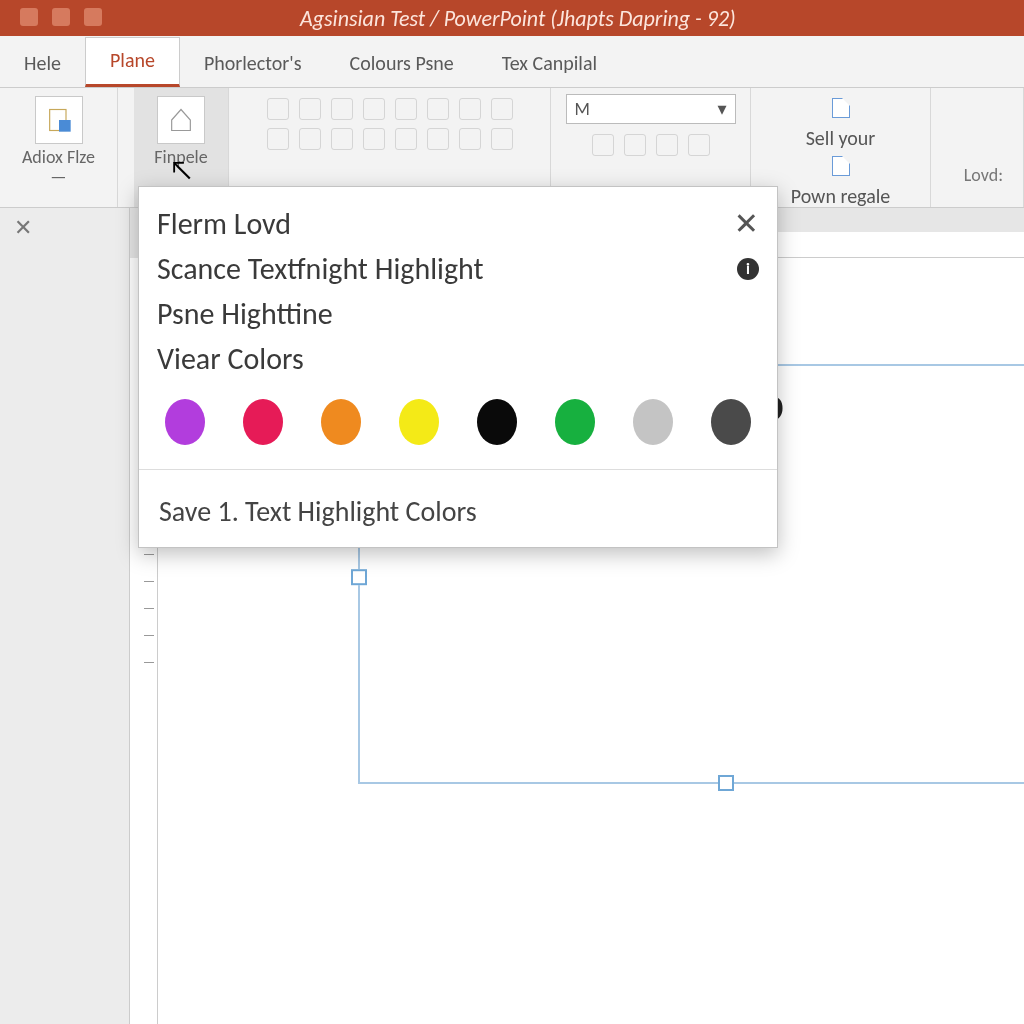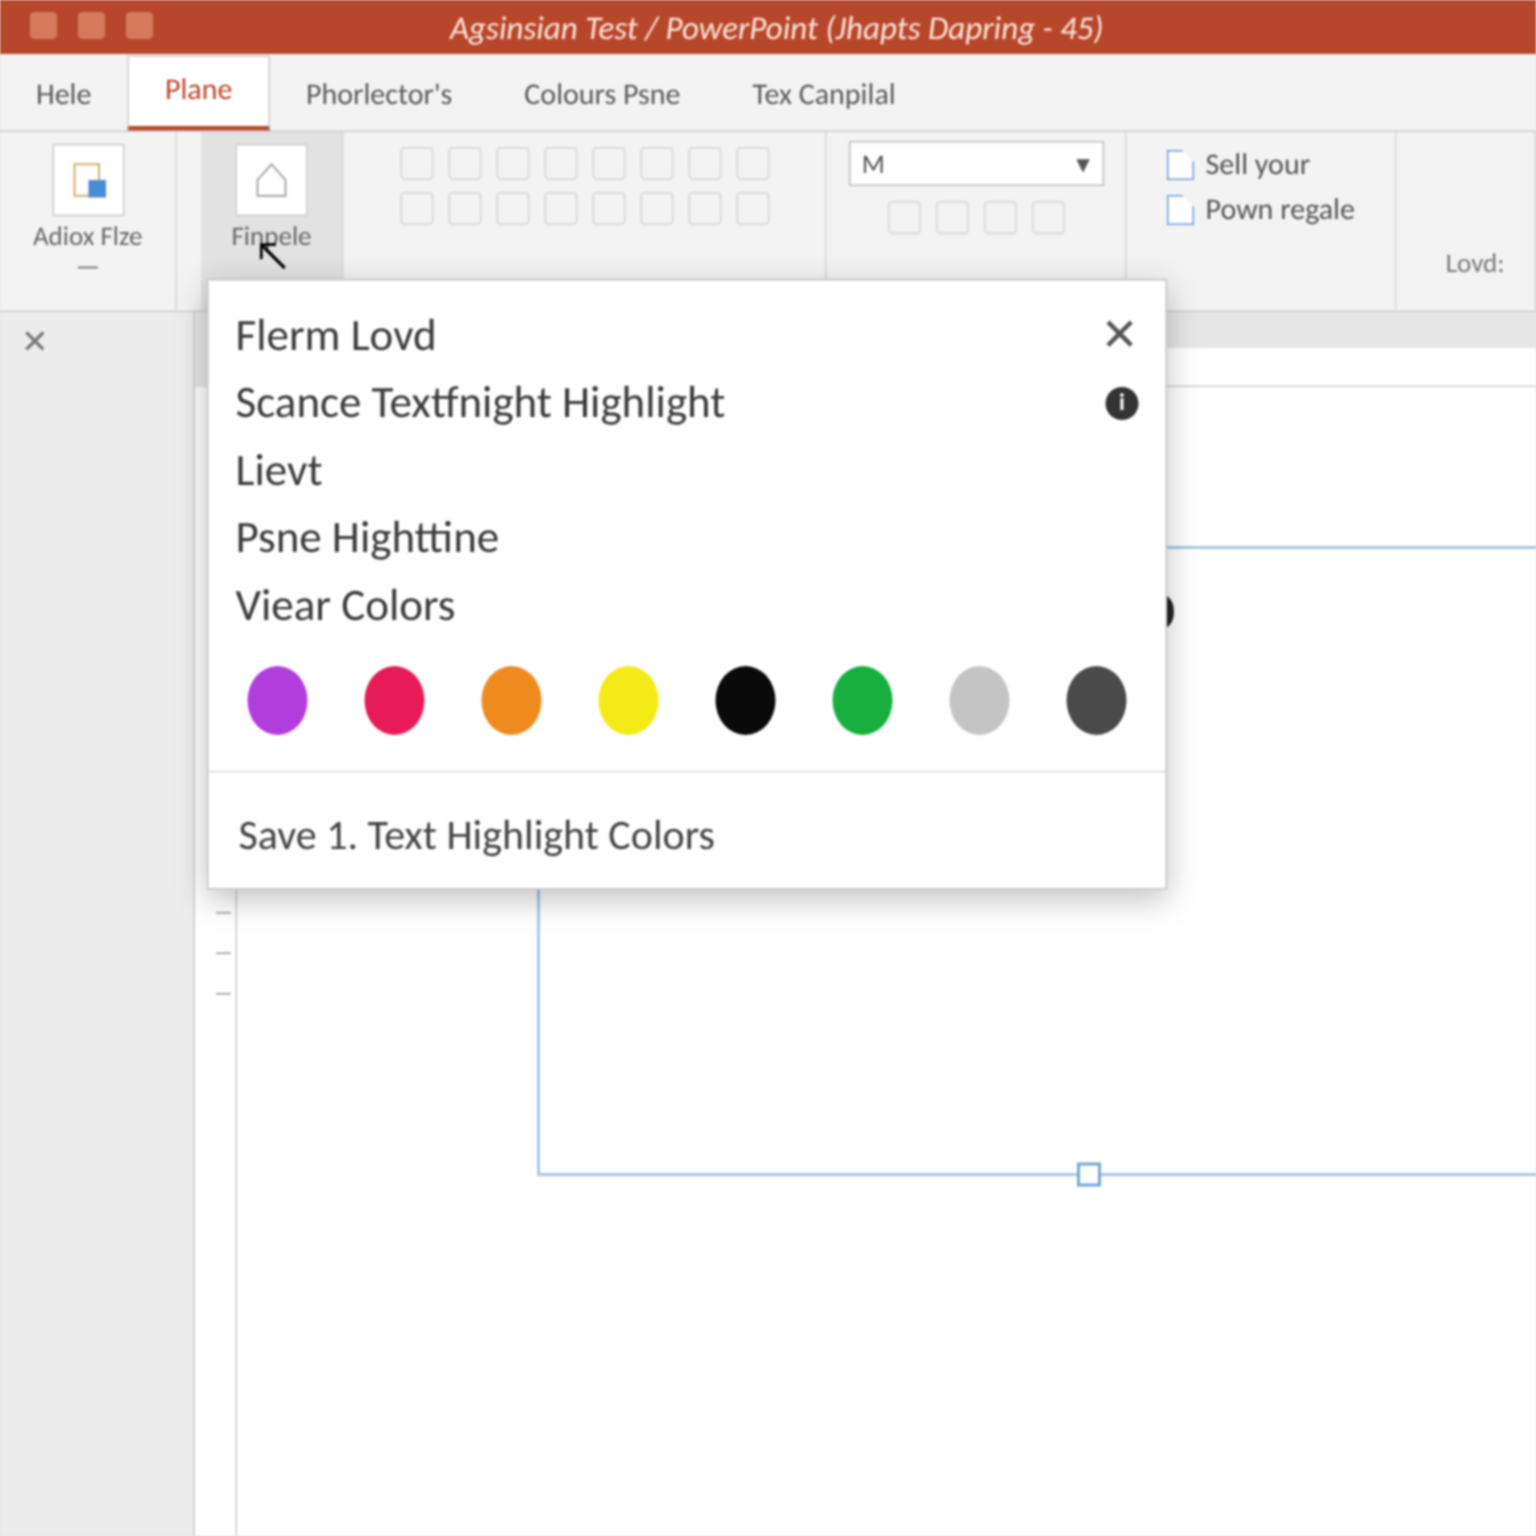--- a/index.html
+++ b/index.html
@@ -18,21 +18,21 @@
   .group.g4 { width: 200px; }
   .group.g5 { width: 180px; }
   .group.g-end { flex: 1; }
   .big-icon { width: 48px; height: 48px; background: #fff; border: 1px solid #c9c9c9; margin-top: 2px; display:flex; align-items:center; justify-content:center; }
   .big-icon svg { width: 28px; height: 28px; }
   .grp-label { font-size: 18px; color: #666; margin-top: 4px; text-align: center; line-height: 1.1; }
   .mini-row { display: flex; gap: 10px; margin: 4px 0; }
   .mini { width: 22px; height: 22px; border: 1px solid #bbb; border-radius: 3px; opacity: .55; }
   .combo { display: flex; align-items: center; border: 1px solid #bbb; background: #fff; width: 170px; height: 30px; padding: 0 8px; justify-content: space-between; font-size: 18px; color: #555; }
   .side-list { display:flex; flex-direction:column; gap:6px; padding-top:4px; }
-  .side-item { display:flex; align-items:center; gap:8px; font-size:20px; color:#555; }
+  .side-item { display:flex; align-items:center; gap:8px; font-size:20px; color:#555;flex-direction:column; }
   .doc-icon { width:18px; height:20px; border:1px solid #6a9bd8; background:#fff; position:relative; }
   .doc-icon::after { content:""; position:absolute; right:-1px; top:-1px; border:4px solid transparent; border-top-color:#f3f3f3; border-right-color:#f3f3f3; }
   .group-title-row { height: 22px; font-size: 18px; color:#777; text-align:right; width:100%; padding-right:6px; }
   .workspace { position: relative; background: #e6e6e6; height: 816px; display:flex; }
   .thumb-pane { width: 130px; background:#ececec; border-right:1px solid #ccc; position:relative; }
   .thumb-close { position:absolute; top:6px; left:14px; font-size:22px; color:#777; }
   .ruler-v { position:absolute; left:130px; top:50px; width:28px; bottom:0; background:#fff; border-right:1px solid #ccc; }
   .ruler-v .tick { width:10px; height:1px; background:#999; margin:26px 0 0 14px; }
   .ruler-h { position:absolute; left:158px; right:0; top:24px; height:26px; background:#fff; border-bottom:1px solid #ccc; }
   .canvas { position:absolute; left:158px; top:50px; right:0; bottom:0; background:#fff; }
@@ -50,21 +50,21 @@
   .info-dot { width:22px; height:22px; border-radius:50%; background:#333; color:#fff; font-size:16px; display:flex; align-items:center; justify-content:center; font-weight:bold; }
   .swatches { display:flex; gap:38px; padding:18px 8px 10px 8px; }
   .sw { width:46px; height:46px; border-radius:50%; cursor:pointer; }
   .popup-footer { font-size:28px; color:#444; padding:10px 2px 6px 2px; }
   .cursor { position:absolute; left:169px; top:152px; font-size:28px; color:#000; pointer-events:none; }
 </style>
 </head>
 <body>
 
 <div class="titlebar">
-  <span>Agsinsian Test / PowerPoint (Jhapts Dapring - 45)</span>
+  <span>Agsinsian Test / PowerPoint (Jhapts Dapring - 92)</span>
 </div>
 <div class="qat">
   <div class="qat-dot"></div>
   <div class="qat-dot"></div>
   <div class="qat-dot"></div>
 </div>
 
 <div class="tabs" id="tabs">
     <div class="tab">Hele</div>
     <div class="tab active">Plane</div>
@@ -177,21 +177,20 @@
 
 <div class="popup">
   <div class="popup-row">
     <div class="popup-item">Flerm Lovd</div>
     <div class="popup-close">✕</div>
   </div>
   <div class="popup-row">
     <div class="popup-item" style="font-weight:500;">Scance Textfnight Highlight</div>
     <div class="info-dot">i</div>
   </div>
-  <div class="popup-item">Lievt</div>
   <div class="popup-item">Psne Highttine</div>
   <div class="popup-item">Viear Colors</div>
   <div class="swatches" id="swatches">
       <div class="sw" style="background: rgb(178, 61, 221);"></div>
       <div class="sw" style="background: rgb(230, 27, 87);"></div>
       <div class="sw" style="background: rgb(239, 138, 31);"></div>
       <div class="sw" style="background: rgb(244, 234, 23);"></div>
       <div class="sw" style="background: rgb(10, 10, 10);"></div>
       <div class="sw" style="background: rgb(23, 176, 63);"></div>
       <div class="sw" style="background: rgb(196, 196, 196);"></div>

